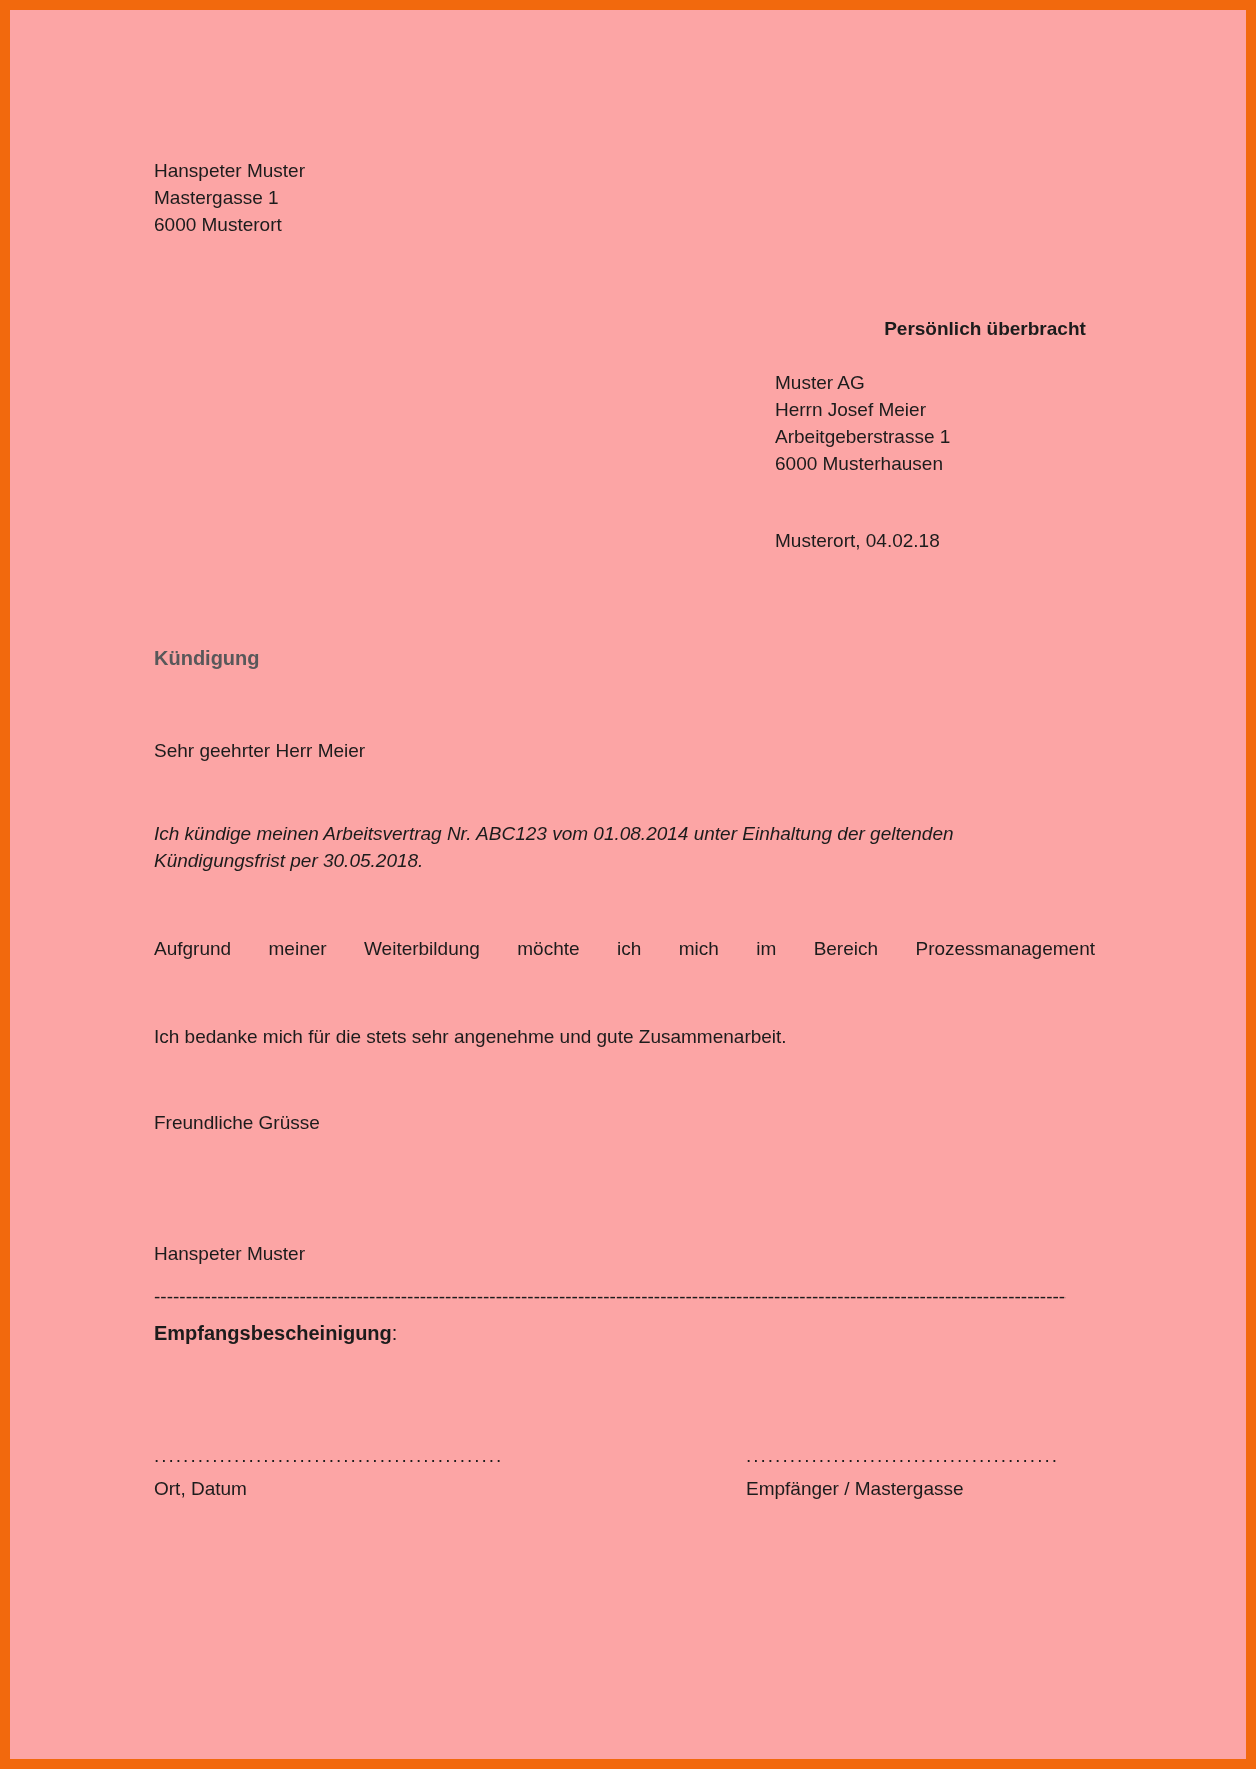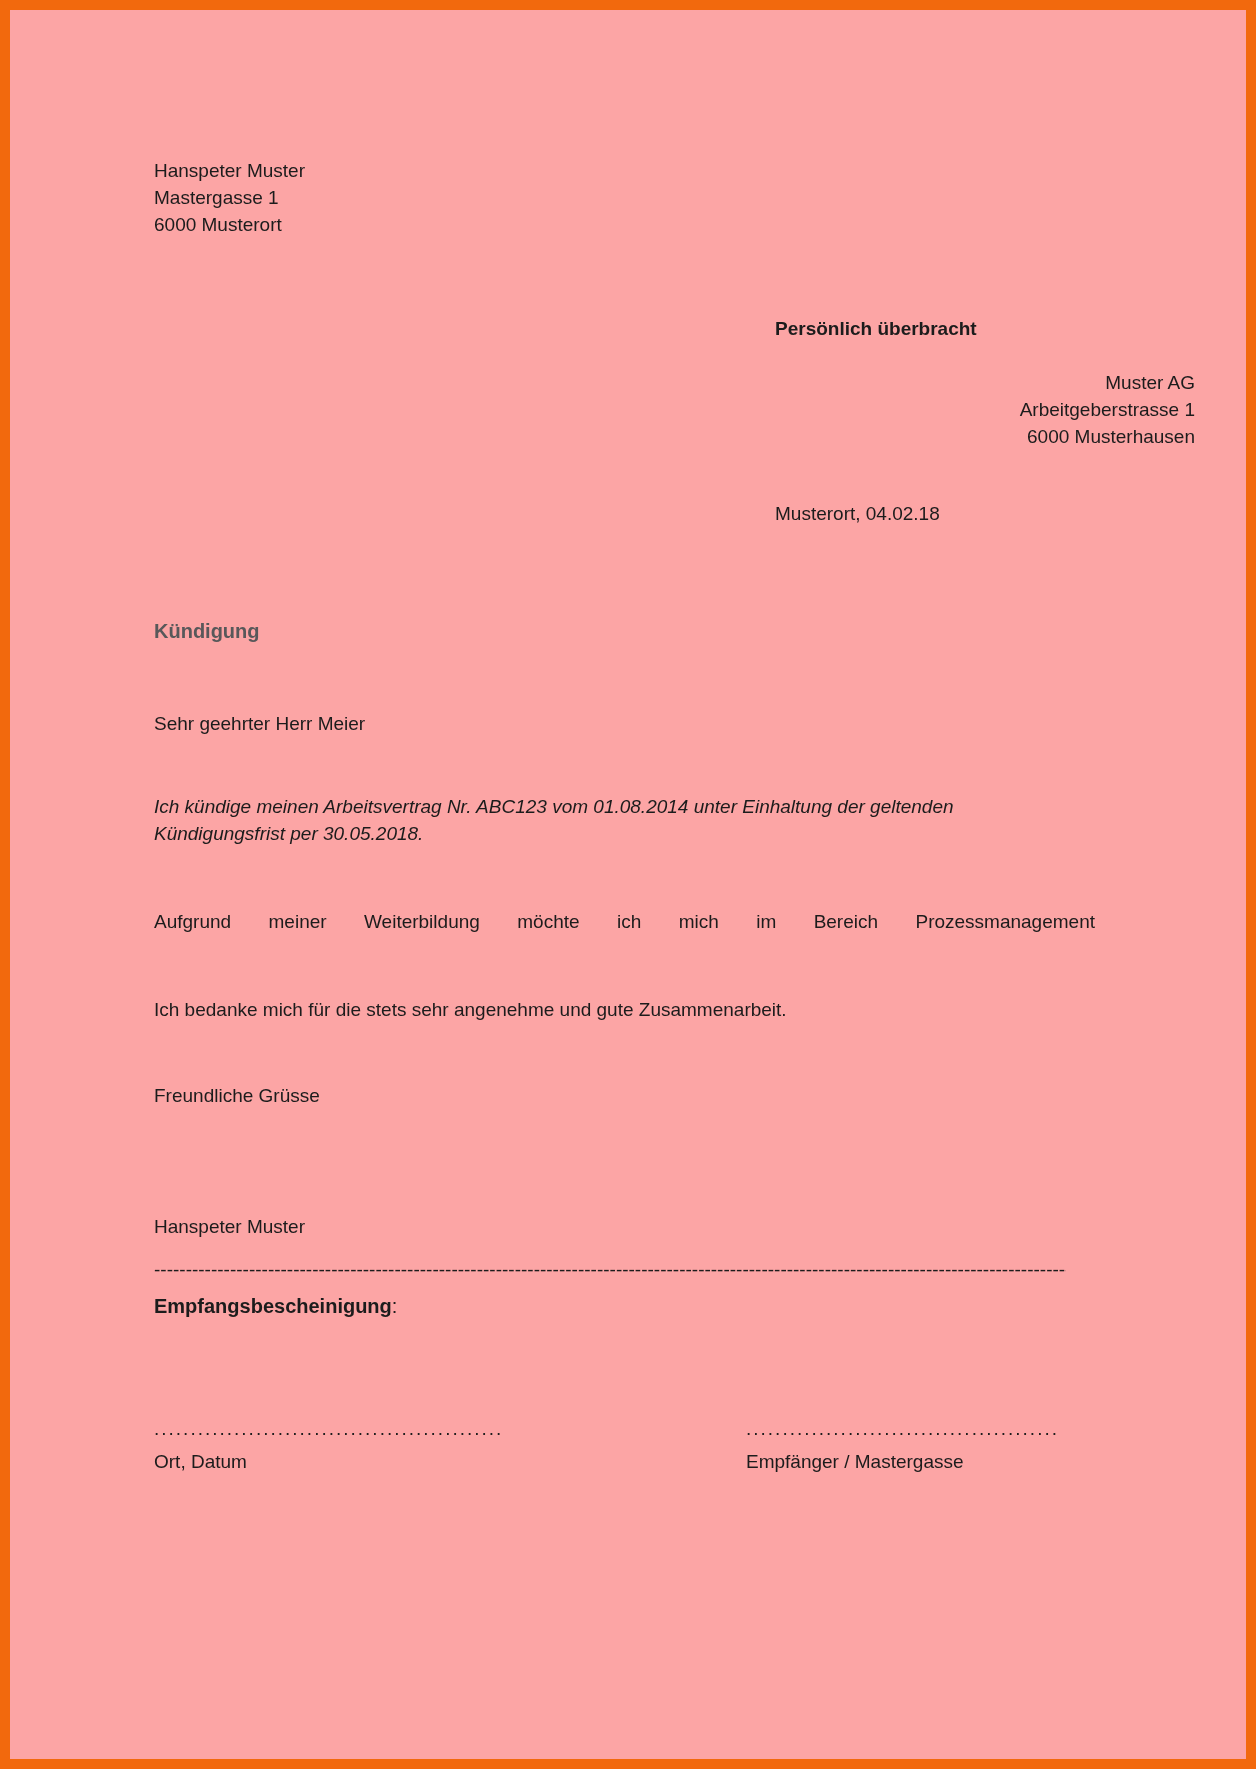--- a/index.html
+++ b/index.html
@@ -14,22 +14,22 @@
     font-family: "Liberation Sans", "DejaVu Sans", sans-serif;
     font-size: 19px;
     line-height: 27px;
     color: #1C1C1C;
   }
   .block { margin: 0; }
   .left-col { margin-left: 144px; width: 941px; }
   .right-col { margin-left: 765px; width: 420px; }
   .bold { font-weight: bold; }
   .sender { margin-top: 147px; }
-  .delivery-note { margin-top: 77px; }
-  .recipient { margin-top: 27px; text-align: right; }
+  .delivery-note { margin-top: 77px; text-align: center; }
+  .recipient { margin-top: 27px; }
   .date-line { margin-top: 50px; }
   .letter-title {
     margin: 87px 0 0 144px;
     font-size: 20px;
     line-height: 34px;
     font-weight: bold;
     color: #58585A;
   }
   .salutation { margin-top: 62px; }
   .para { margin-top: 61px; }
@@ -77,20 +77,21 @@
   <div class="block left-col sender">
     <div class="line">Hanspeter Muster</div>
     <div class="line">Mastergasse 1</div>
     <div class="line">6000 Musterort</div>
   </div>
 
   <div class="block right-col delivery-note bold">Persönlich überbracht</div>
 
   <div class="block right-col recipient">
     <div class="line">Muster AG</div>
+    <div class="line">Herrn Josef Meier</div>
     <div class="line">Arbeitgeberstrasse 1</div>
     <div class="line">6000 Musterhausen</div>
   </div>
 
   <div class="block right-col date-line">Musterort, 04.02.18</div>
 
   <h1 class="letter-title">Kündigung</h1>
 
   <div class="block left-col salutation">Sehr geehrter Herr Meier</div>
 

